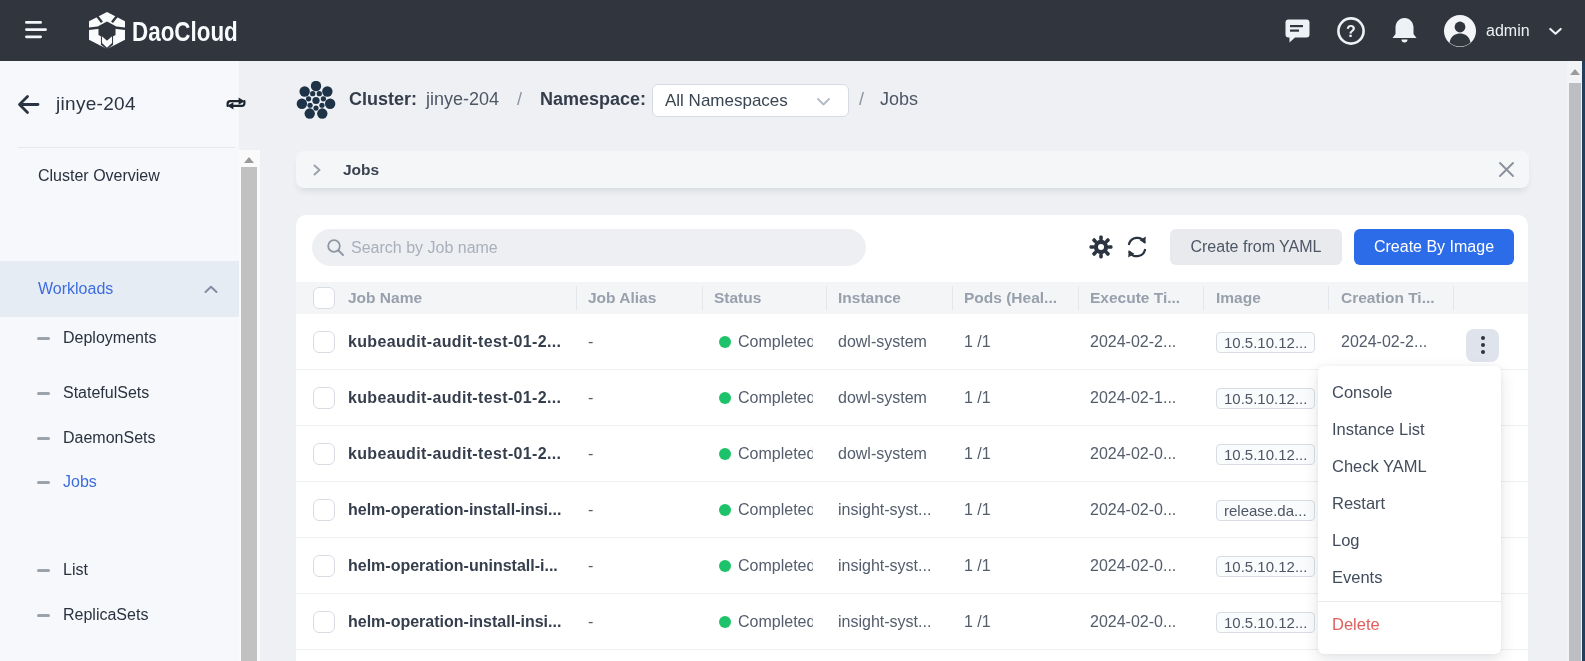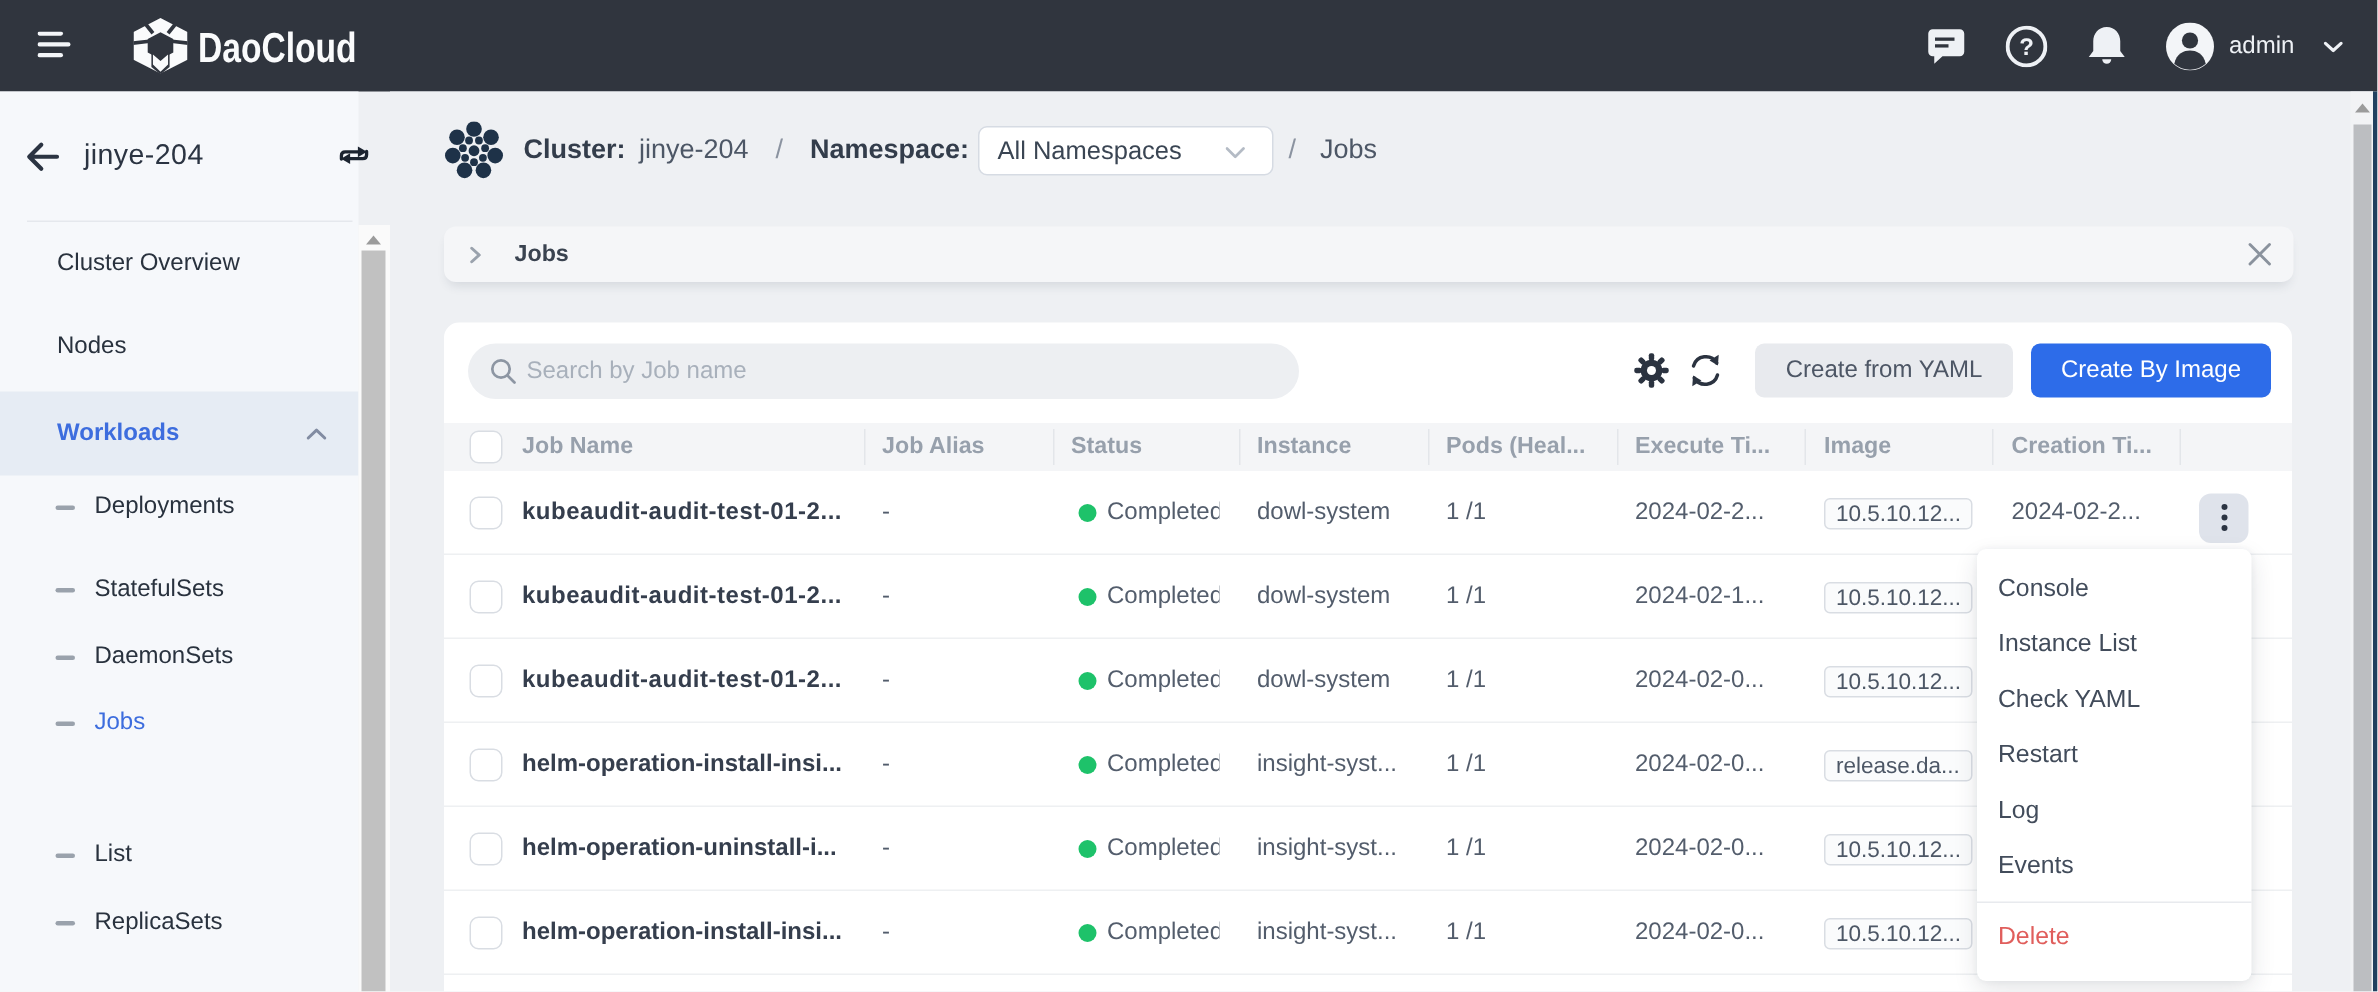--- a/index.html
+++ b/index.html
@@ -128,25 +128,22 @@
         <path d="M18.4,7 L18.4,9.2 Q18.4,11.8 15.8,11.8 L7,11.8"></path>
       </g>
       <polygon points="12.6,3.6 18.6,7.2 12.6,10.8" fill="#1c2430"></polygon>
       <polygon points="7.4,8.2 1.4,11.8 7.4,15.4" fill="#1c2430"></polygon>
     </svg>
   </div>
   <div class="sdivider"></div>
   <div class="snav" style="top:93px">
       <span>Cluster Overview</span>
     </div>
-  <div class="snav" style="top:148px">
-      <span>Nodes</span>
-    </div>
   <div class="snav sel" style="top:200px;height:56px">
-    <span class="blue" style="font-weight:700">Workloads</span>
+    <span class="blue" style="font-weight:400">Workloads</span>
     <svg class="abs" style="left:204px;top:24px" width="14" height="9" viewBox="0 0 14 9">
       <path d="M1.5 7 L7 1.8 L12.5 7" fill="none" stroke="#828ca2" stroke-width="2" stroke-linecap="round" stroke-linejoin="round"></path>
     </svg>
   </div>
   <div class="snav ssub" style="top:255px">
       <i class="dash"></i>
       <span>Deployments</span>
     </div>
   <div class="snav ssub" style="top:310px">
       <i class="dash"></i>

